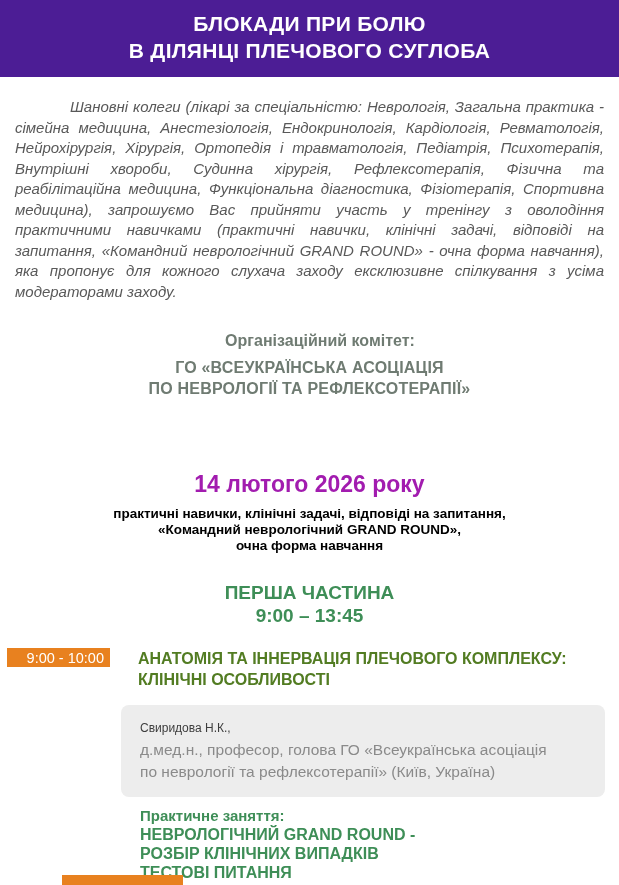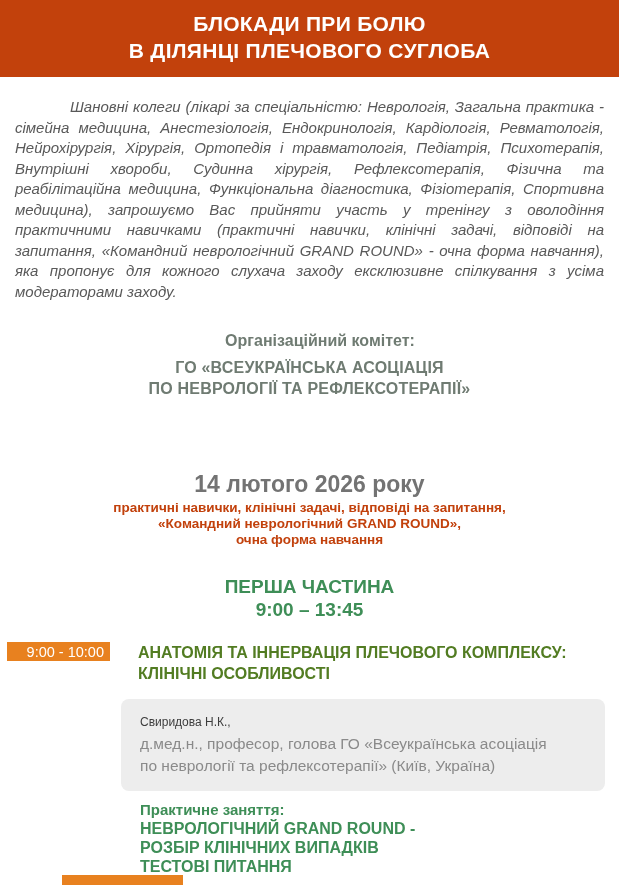--- a/index.html
+++ b/index.html
@@ -6,42 +6,42 @@
   html, body { background: #ffffff; }
   body {
     width: 619px; height: 885px;
     font-family: "Liberation Sans", sans-serif;
     position: relative; overflow: hidden;
   }
   .page { position: relative; width: 619px; height: 885px; background: #fff; }
 
   
   .banner {
-    background: #c2410c; color: #ffffff;
+    background: #4c1d95; color: #ffffff;
     text-align: center; font-weight: bold;
     font-size: 21px; line-height: 27px;
     padding: 10px 0 13px; letter-spacing: 0.3px;
   }
 
   
   .intro {
     margin: 20px 15px 0 15px;
     color: #595959; font-style: italic;
     text-align: justify; text-indent: 55px;
     font-size: 15px; line-height: 20.5px;
   }
 
   
   .committee { margin-top: 30px; text-align: center; color: #6F7B72; font-weight: bold; }
   .committee-label { font-size: 16px; margin-bottom: 7px; padding-left: 21px; }
   .committee-name { font-size: 16px; line-height: 21px; letter-spacing: 0.2px; }
 
   
-  .date { margin-top: 72px; text-align: center; color: #737373; font-weight: bold; font-size: 23px; }
-  .date-sub { margin-top: 2px; text-align: center; color: #c2410c; font-weight: bold; font-size: 13.5px; line-height: 16px; }
+  .date { margin-top: 72px; text-align: center; color: #a21caf; font-weight: bold; font-size: 23px; }
+  .date-sub { margin-top: 8px; text-align: center; color: #000000; font-weight: bold; font-size: 13.5px; line-height: 16px; }
 
   
   .part { margin-top: 27px; text-align: center; color: #3E8E57; font-weight: bold; font-size: 19px; line-height: 23px; }
 
   
   .session { margin-top: 21px; position: relative; min-height: 44px; }
   .time-badge {
     position: absolute; left: 7px; top: 0; width: 103px; height: 19px;
     background: #E8811F; color: #ffffff;
     font-size: 14.5px; line-height: 21px; text-align: right;

